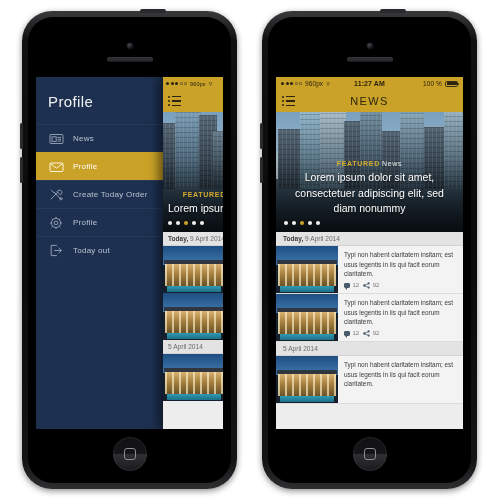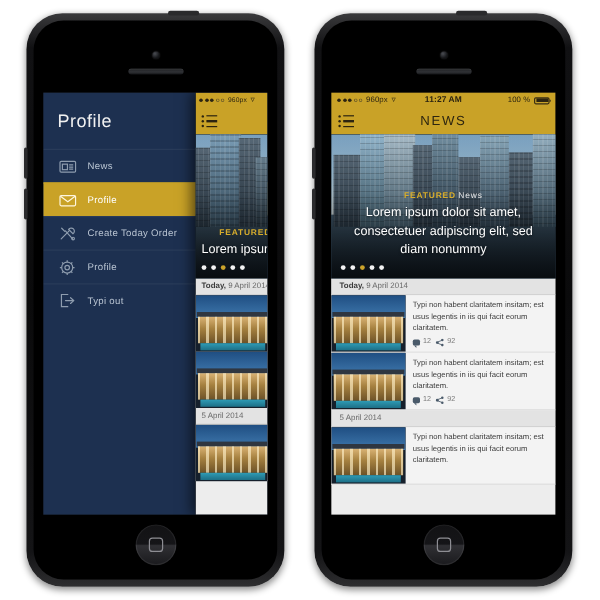--- a/index.html
+++ b/index.html
@@ -291,21 +291,21 @@
             </div>
 
             <div class="mi">
               <span class="mi-ic">
                 <svg width="14" height="13" viewBox="0 0 14 13" fill="none" stroke="#8e9cae" stroke-width="1" stroke-linecap="round">
                   <polyline points="7.5,1.4 2.2,1.4 2.2,11.6 7.5,11.6"></polyline>
                   <line x1="5.6" y1="6.5" x2="12.2" y2="6.5"></line>
                   <polyline points="9.8,4.1 12.4,6.5 9.8,8.9"></polyline>
                 </svg>
               </span>
-              <span class="mi-lb">Typi out</span>
+              <span class="mi-lb">Today out</span>
             </div>
 
           </div>
         </div>
 
         <div class="pane">
           <div class="statusbar">
             <div class="sb-left">
               <span class="dots">
                 <b></b>

